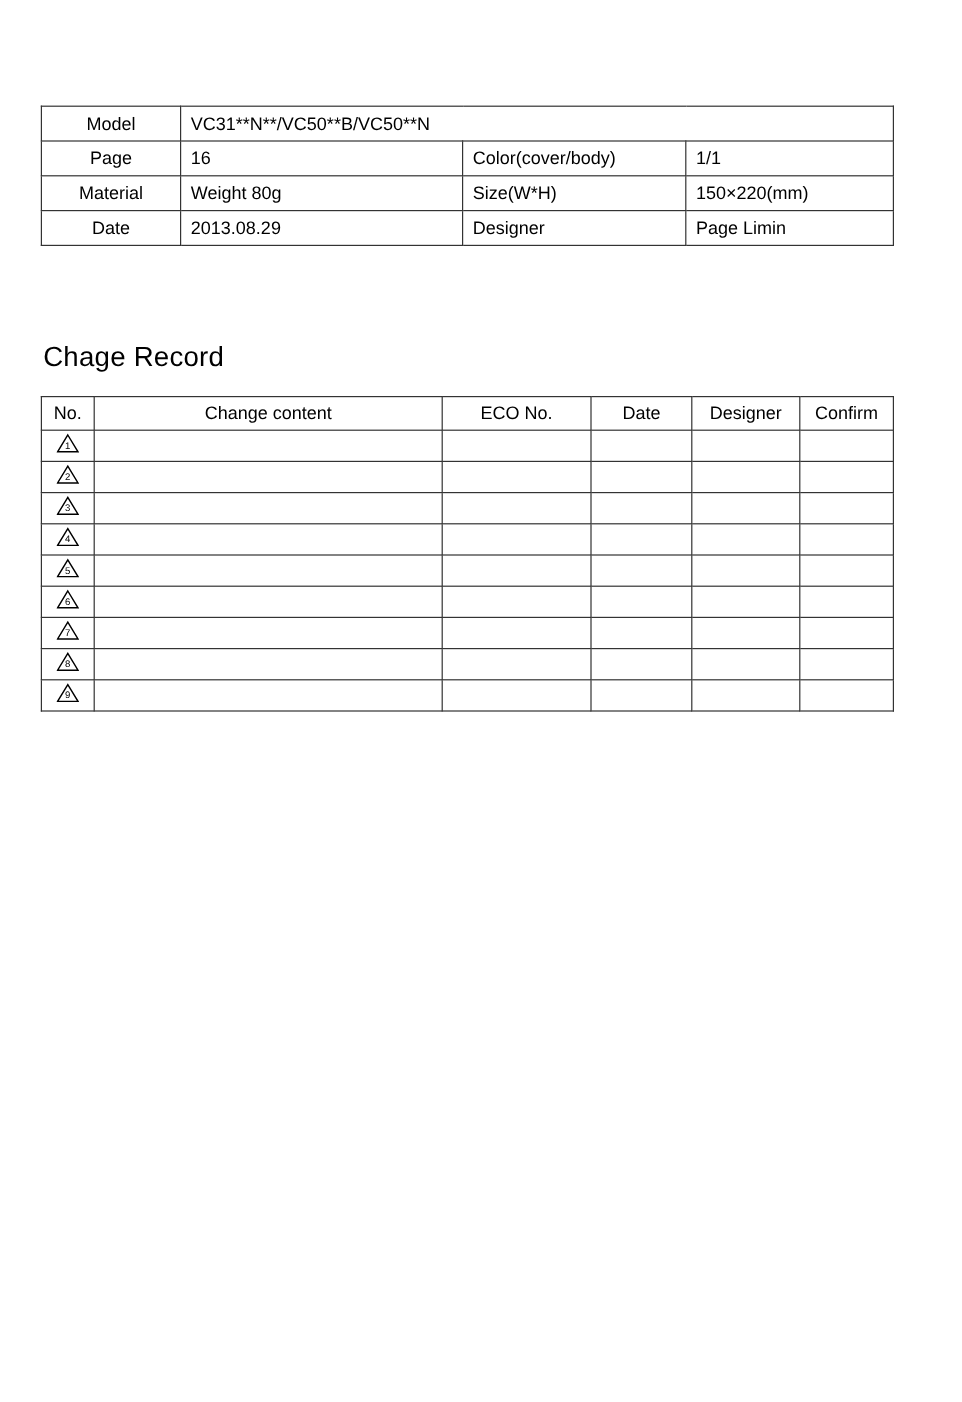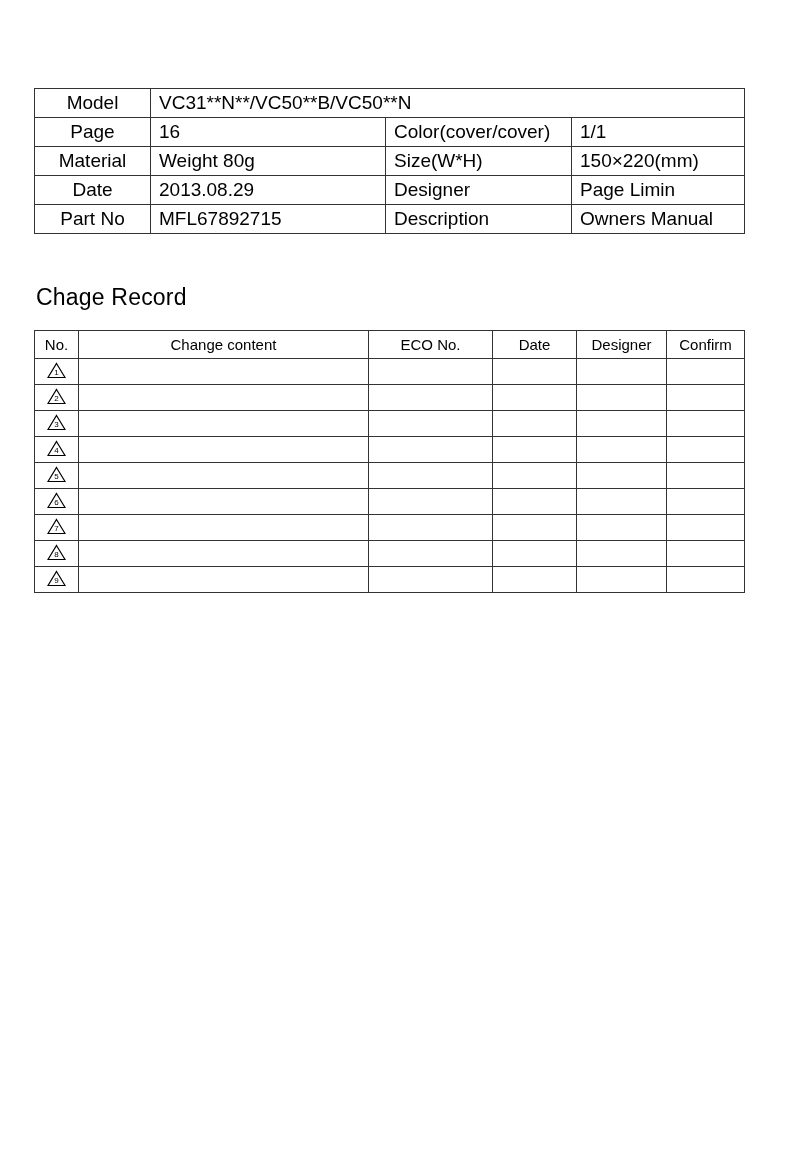--- a/index.html
+++ b/index.html
@@ -30,21 +30,21 @@
     top: 88px;
     width: 710px;
     border-collapse: collapse;
     table-layout: fixed;
   }
   .spec-table td {
     border: 1px solid #333333;
     height: 28px;
     padding: 0 8px;
     vertical-align: middle;
-    font-size: 19px;
+    font-size: 15px;
     white-space: nowrap;
     overflow: hidden;
   }
   .lbl {
     text-align: center;
     font-size: 15px;
   }
   .val {
     text-align: left;
   }
@@ -115,40 +115,34 @@
       <col style="width:173px">
     </colgroup>
     <tbody>
       <tr>
         <td class="lbl">Model</td>
         <td class="val sm" colspan="3">VC31**N**/VC50**B/VC50**N</td>
       </tr>
       <tr>
         <td class="lbl">Page</td>
         <td class="val big">16</td>
-        <td class="val">Color(cover/cover)</td>
+        <td class="val">Color(cover/body)</td>
         <td class="val sm">1/1</td>
       </tr>
       <tr>
         <td class="lbl">Material</td>
         <td class="val">Weight 80g</td>
         <td class="val">Size(W*H)</td>
         <td class="val">150×220(mm)</td>
       </tr>
       <tr>
         <td class="lbl">Date</td>
         <td class="val big">2013.08.29</td>
         <td class="val">Designer</td>
         <td class="val big">Page Limin</td>
-      </tr>
-      <tr>
-        <td class="lbl">Part No</td>
-        <td class="val">MFL67892715</td>
-        <td class="val">Description</td>
-        <td class="val">Owners Manual</td>
       </tr>
     </tbody>
   </table>
 
   <div class="section-title">Chage Record</div>
 
   <table class="change-table">
     <colgroup>
       <col style="width:44px">
       <col style="width:290px">

